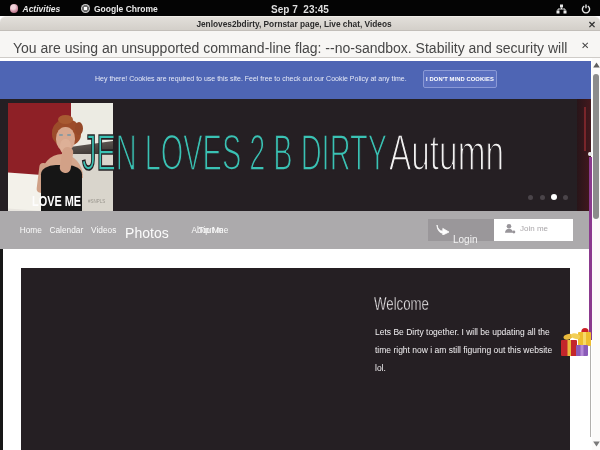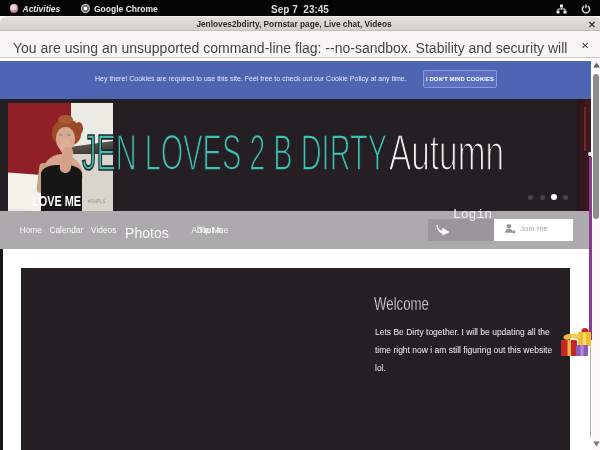--- a/index.html
+++ b/index.html
@@ -95,21 +95,21 @@
 <div class="abs" style="left:49.5px;top:224.5px;font-size:8.3px;color:#fbfbfb;">Calendar</div>
 <div class="abs" style="left:91.1px;top:224.5px;font-size:8.3px;color:#fbfbfb;">Videos</div>
 <div class="abs" style="left:125.1px;top:224.5px;font-size:14px;color:#fbfbfb;">Photos</div>
 <div class="abs" style="left:158.7px;top:224.5px;font-size:8.3px;color:#fbfbfb;margin-left:40px;">Tip Me</div>
 <div class="abs" style="left:191.4px;top:224.5px;font-size:8.3px;color:#fbfbfb;letter-spacing:.2px;text-align:center;">About me</div>
 
 <div class="abs" style="left:428px;top:219px;width:66px;height:22px;background:#9a979a;"></div>
 <svg class="abs" style="left:436px;top:223.5px;" width="14" height="11" viewBox="0 0 14 11">
   <path d="M1 1 C1.6 4.8 3.6 6.9 6.8 7.2 L6.8 4.4 L13 8 L6.8 11 L6.8 9.2 C3 8.9 1.2 5.2 1 1 Z" fill="#fdfdfd" stroke="#fdfdfd" stroke-width="0.8" stroke-linejoin="round"></path>
 </svg>
-<div class="abs" style="left:453px;top:207px;font-size:13px;color:#f2f2f2;font-family:Liberation Mono, monospace;">Login</div>
+<div class="abs" style="left:453px;top:234px;font-size:10px;color:#f2f2f2;">Login</div>
 
 <div class="abs" style="left:494px;top:219px;width:79px;height:22px;background:#fff;"></div>
 <svg class="abs" style="left:504px;top:223px;" width="12" height="12" viewBox="0 0 12 12">
   <circle cx="5" cy="3.2" r="2.3" fill="#98959a"></circle>
   <path d="M1 9.8 C1 6.9 3 5.8 5 5.8 C7 5.8 9 6.9 9 9.8 Z" fill="#98959a"></path>
   <circle cx="9.9" cy="9" r="1.4" fill="#98959a"></circle>
 </svg>
 <div class="abs" style="left:520px;top:224px;font-size:8px;color:#aaa7aa;text-align:right;">Join me</div>
 
 <div class="abs" style="left:0;top:249px;width:3px;height:201px;background:#171717;"></div>

